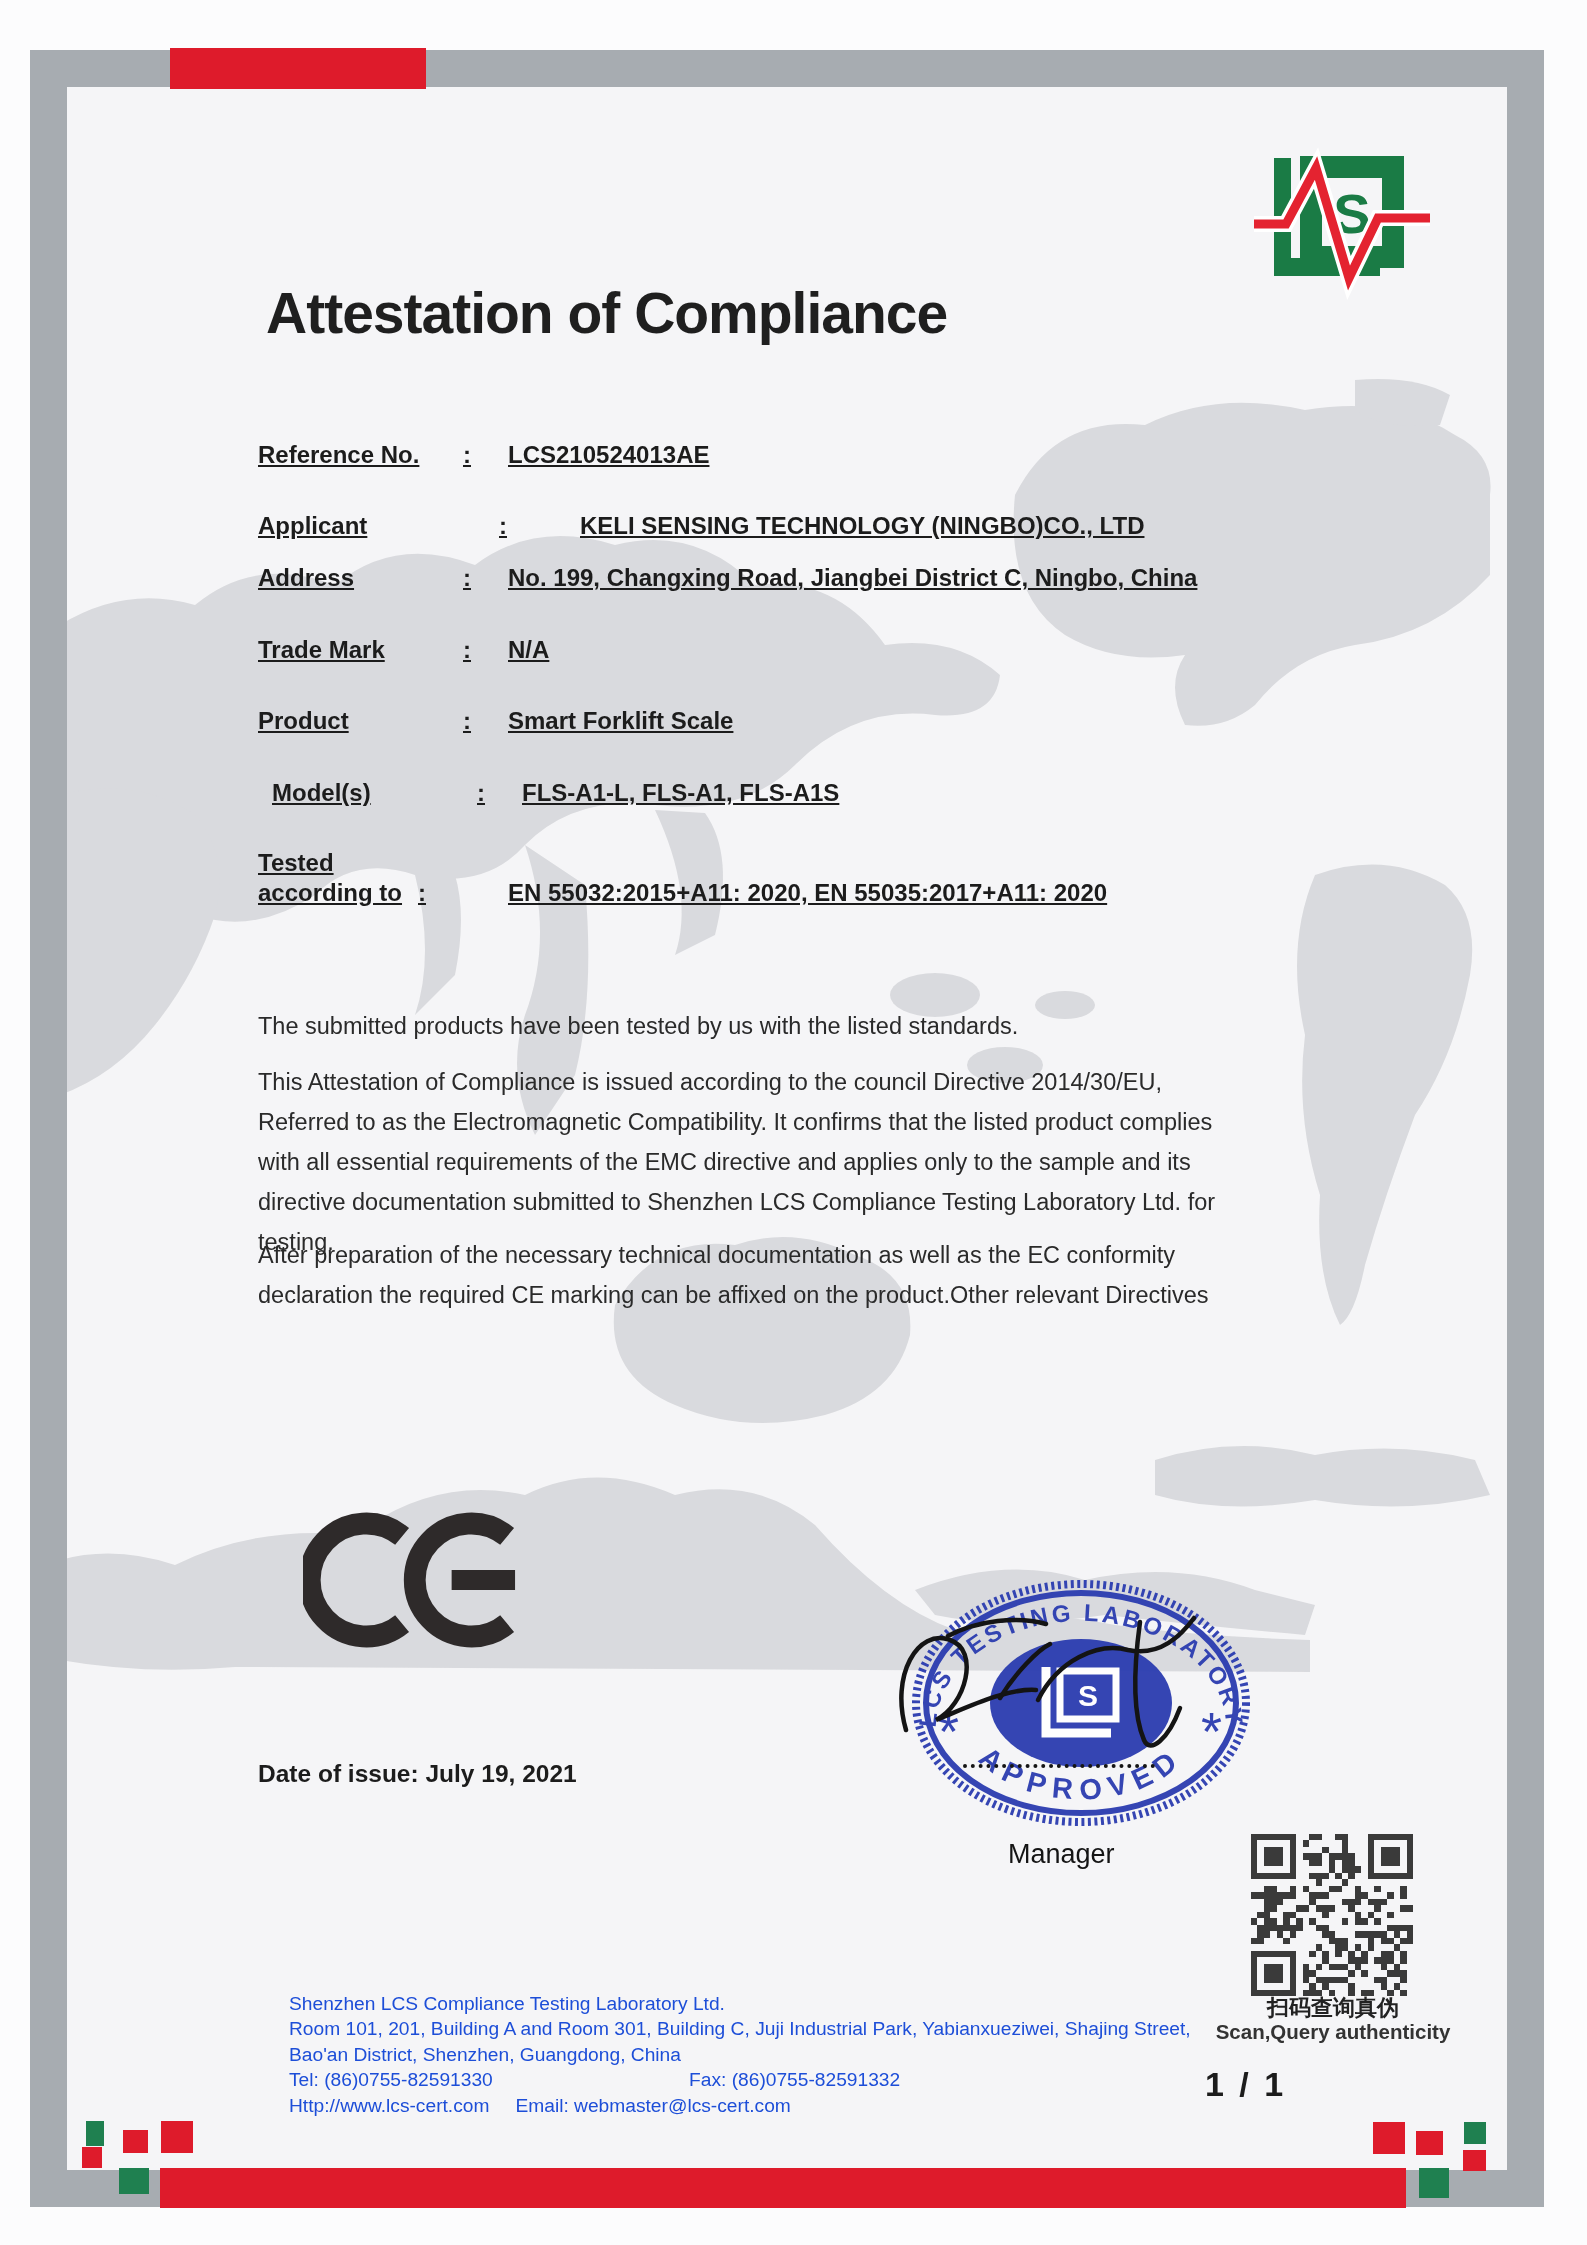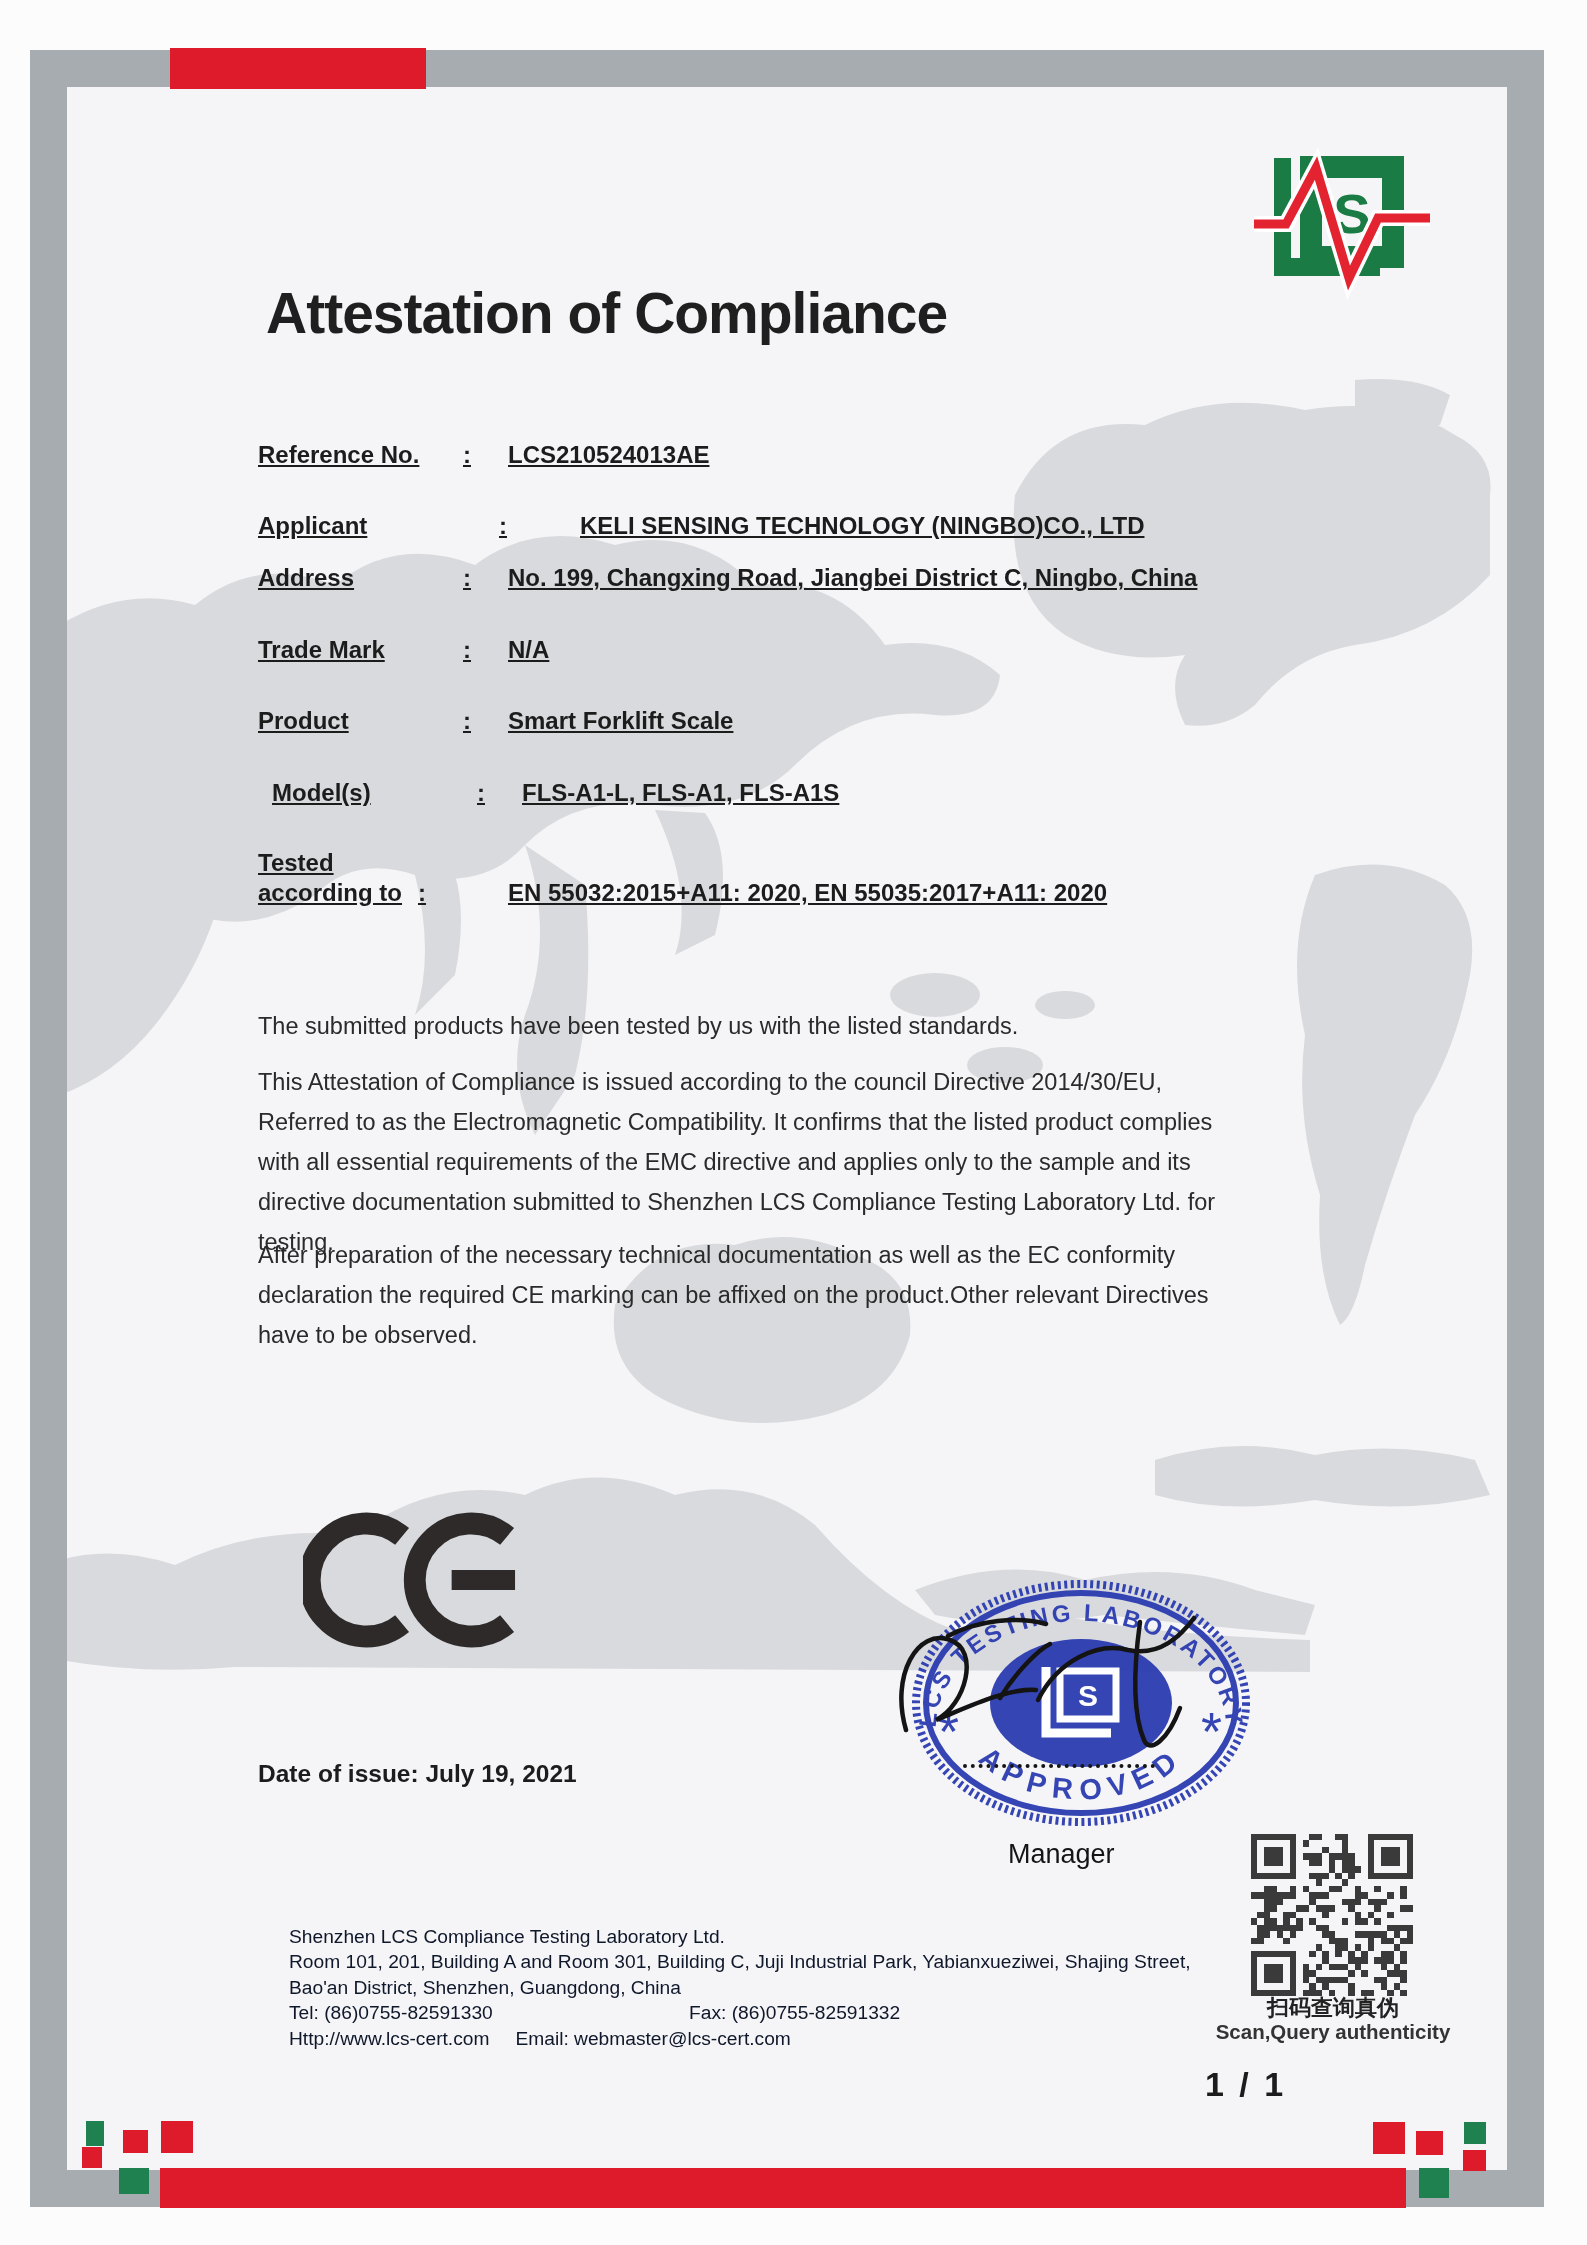--- a/index.html
+++ b/index.html
@@ -35,21 +35,21 @@
   .sig-svg{left:888px;top:1580px;width:344px;height:225px;}
   .sign-line{left:963px;top:1764px;width:192px;border-top:4px dotted #151515;height:0;}
   .manager{left:1008px;top:1839px;font-size:27px;color:#141414;}
   
   .date-line{left:258px;top:1760px;font-size:24.5px;font-weight:bold;color:#1c1c1c;}
   
   .qr-svg{left:1251px;top:1834px;width:162px;height:162px;}
   .qr-zh{left:1235px;top:1993px;width:196px;text-align:center;font-size:22px;font-weight:bold;color:#222;}
   .qr-en{left:1203px;top:2020px;width:260px;text-align:center;font-size:20.5px;font-weight:bold;color:#333;}
   
-  .footer{left:289px;top:1924px;width:990px;font-size:19.2px;line-height:25.4px;color:#0f172a;}
+  .footer{left:289px;top:1991px;width:990px;font-size:19.2px;line-height:25.4px;color:#1d4ed8;}
   .footer .telrow{display:flex;}
   .footer .telrow span:first-child{width:400px;flex:0 0 auto;}
   .footer .webrow{display:flex;gap:26px;}
   .pagenum{left:1205px;top:2065px;font-size:34px;font-weight:bold;letter-spacing:3px;color:#1c1c1c;}
 </style>
 </head>
 <body>
 
 <div class="canvas">
 
@@ -153,21 +153,20 @@
   <div class="abs para" style="top:1062px;">
     <div>This Attestation of Compliance is issued according to the council Directive 2014/30/EU,</div>
     <div>Referred to as the Electromagnetic Compatibility. It confirms that the listed product complies</div>
     <div>with all essential requirements of the EMC directive and applies only to the sample and its</div>
     <div>directive documentation submitted to Shenzhen LCS Compliance Testing Laboratory Ltd. for</div>
     <div>testing.</div>
   </div>
   <div class="abs para" style="top:1235px;">
     <div>After preparation of the necessary technical documentation as well as the EC conformity</div>
     <div>declaration the required CE marking can be affixed on the product.Other relevant Directives</div>
-    <div>have to be observed.</div>
   </div>
 
   <svg class="abs ce-svg" viewBox="0 0 220 152" aria-hidden="true">
     <path d="M100,32 A57,57 0 1 0 100,120" fill="none" stroke="#2e2a2a" stroke-width="22"></path>
     <path d="M206,32 A57,57 0 1 0 206,120" fill="none" stroke="#2e2a2a" stroke-width="22"></path>
     <path d="M150,76 L214,76" fill="none" stroke="#2e2a2a" stroke-width="20"></path>
   </svg>
 
   <svg class="abs stamp-svg" viewBox="0 0 350 258" aria-hidden="true">
     <ellipse cx="175" cy="128" rx="165" ry="119" fill="none" stroke="#2b3cb0" stroke-width="8" stroke-dasharray="3 3.5"></ellipse>

